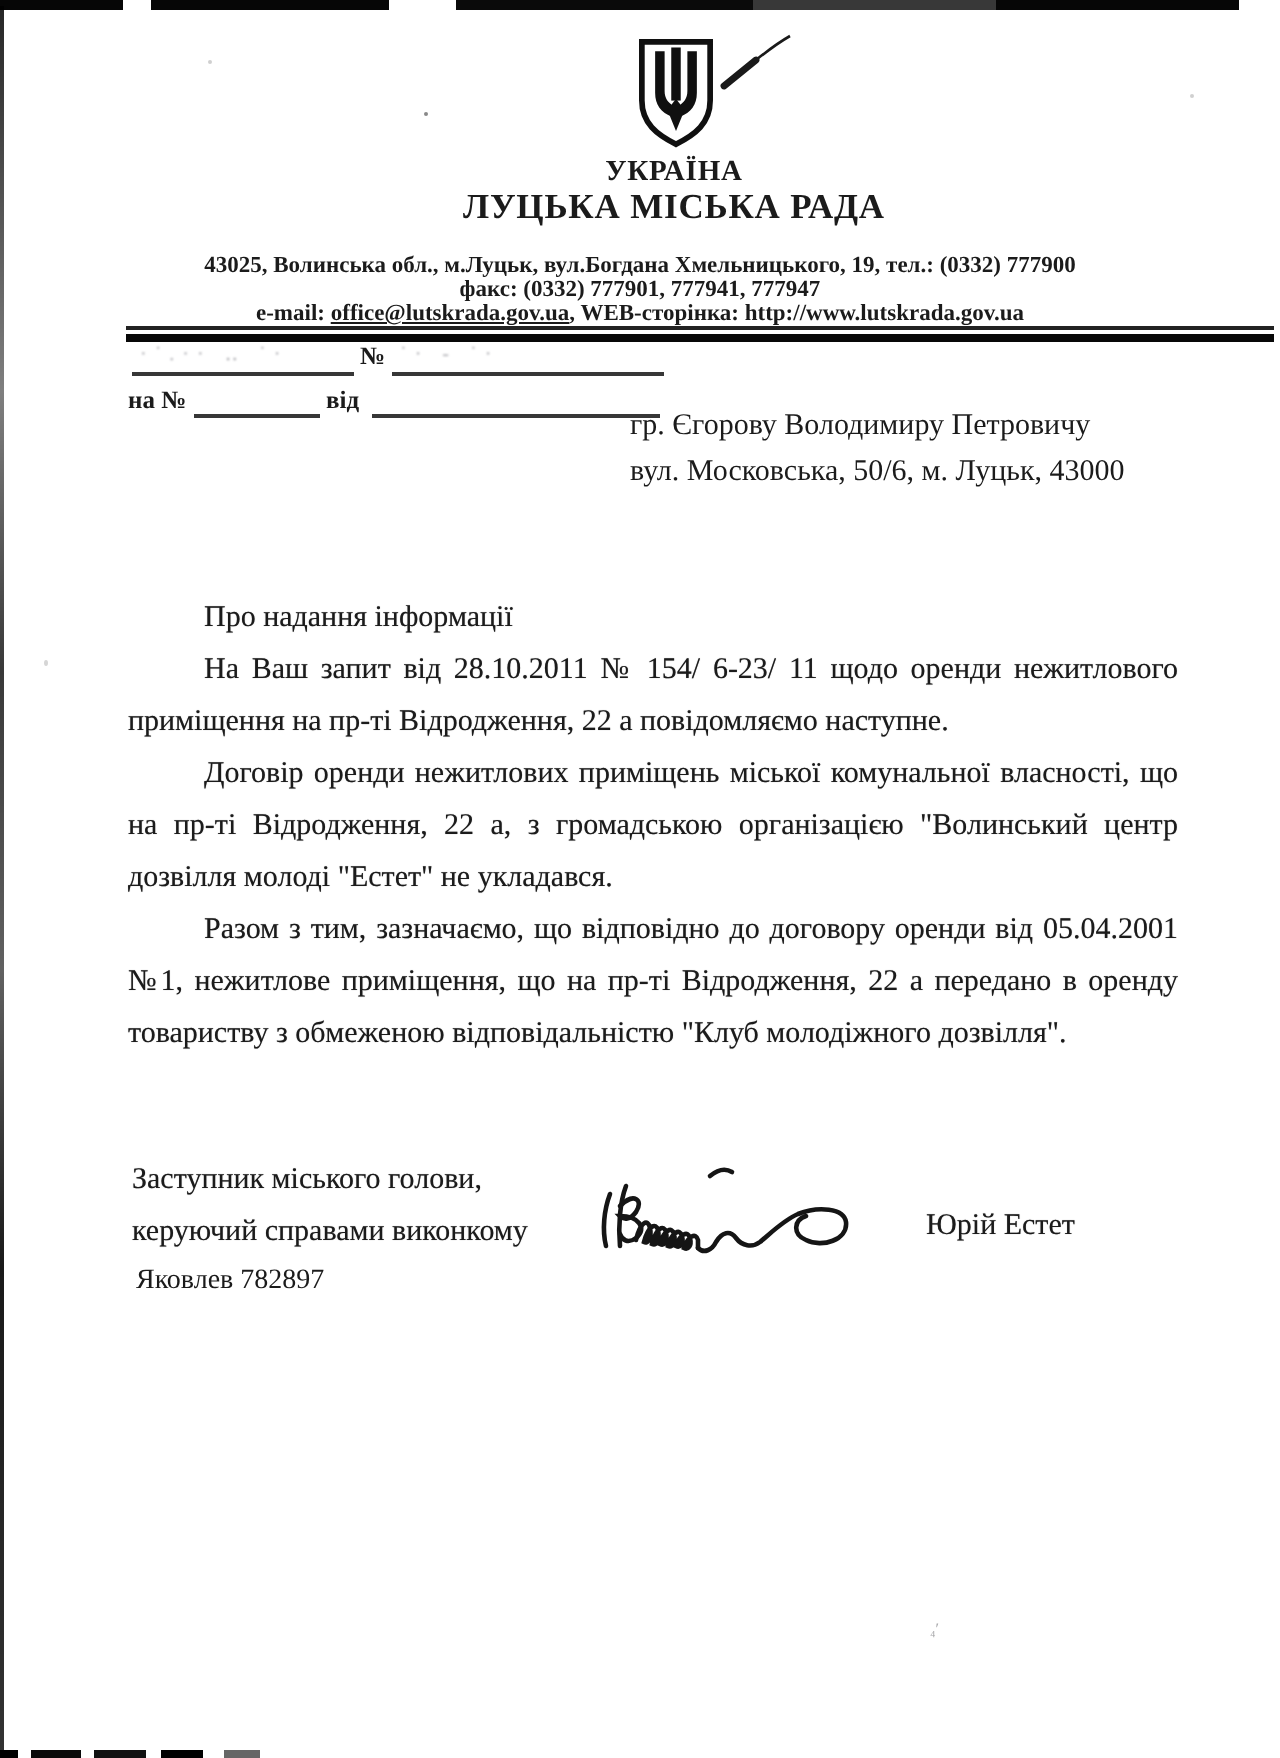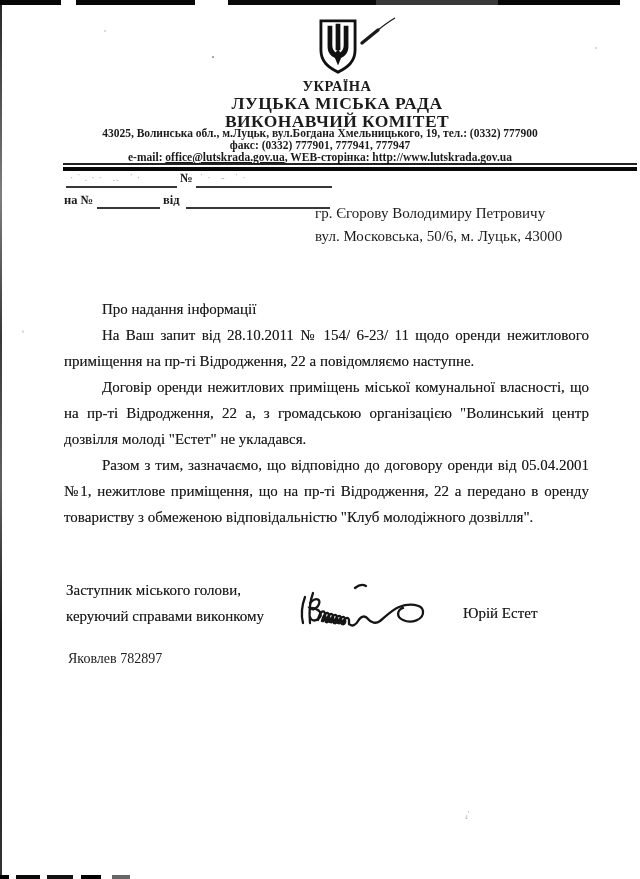--- a/index.html
+++ b/index.html
@@ -97,21 +97,20 @@
 
   <div class="abs" style="left:356px;top:15px;width:42px;height:32px;">
     <svg width="42" height="32" viewBox="0 0 42 32">
       <path d="M39 3 C32 7 27 11 22 15" fill="none" stroke="#1a1a1a" stroke-width="1.3"></path>
       <path d="M22 15 C17 19 11 24 6 28" fill="none" stroke="#1a1a1a" stroke-width="3.4" stroke-linecap="round"></path>
     </svg>
   </div>
 
   <div class="abs lh-title council">ЛУЦЬКА МІСЬКА РАДА</div>
   <div class="abs lh-title country">УКРАЇНА</div>
-  <div class="abs lh-title committee">ВИКОНАВЧИЙ КОМІТЕТ</div>
 
   <div class="abs lh-contact addr">43025, Волинська обл., м.Луцьк, вул.Богдана Хмельницького, 19, тел.: (0332) 777900</div>
   <div class="abs lh-contact fax">факс: (0332) 777901, 777941, 777947</div>
   <div class="abs lh-contact email-line">
     <span>e-mail: </span><span class="u">office@lutskrada.gov.ua</span><span>, WEB-сторінка: </span><span>http://www.lutskrada.gov.ua</span>
   </div>
 
   <div class="abs rule-thin"></div>
   <div class="abs rule-thick"></div>
 
@@ -147,15 +146,15 @@
         <path d="M20 13 C17 21 16 33 17 43"></path>
         <path d="M17 23 C24 16 29 20 25 26 C22 30 19 30 17 28 C26 28 31 34 25 39 C21 42 18 40 17 37"></path>
         <path d="M25 40 C27 31 31 29 32 34 C33 39 31 42 29 41 C31 33 35 31 36 35 C37 40 35 43 33 42 C35 34 39 32 40 36 C41 41 39 43 37 42 C39 35 43 33 44 37 C45 41 43 44 41 43 C43 36 47 34 48 38 C49 42 47 44 45 43 C47 37 51 35 52 39 C53 43 51 45 49 44 C51 38 55 36 56 40 L56 44"></path>
         <path d="M56 44 C59 47 63 45 65 41 C68 36 72 35 75 39 C78 43 83 44 87 41 C93 36 99 30 106 27 C116 23 129 24 130 31 C131 40 118 44 110 40 C103 37 104 30 110 28"></path>
       </g>
     </svg>
   </div>
 
   <div class="abs sig-line" style="left:463px;top:605px;">Юрій Естет</div>
 
-  <div class="abs footer-line" style="left:68px;top:651px;text-align:right;">Яковлев 782897</div>
+  <div class="abs footer-line" style="left:68px;top:633px;text-align:right;">Яковлев 782897</div>
 
 </div>
 
 </body></html>

